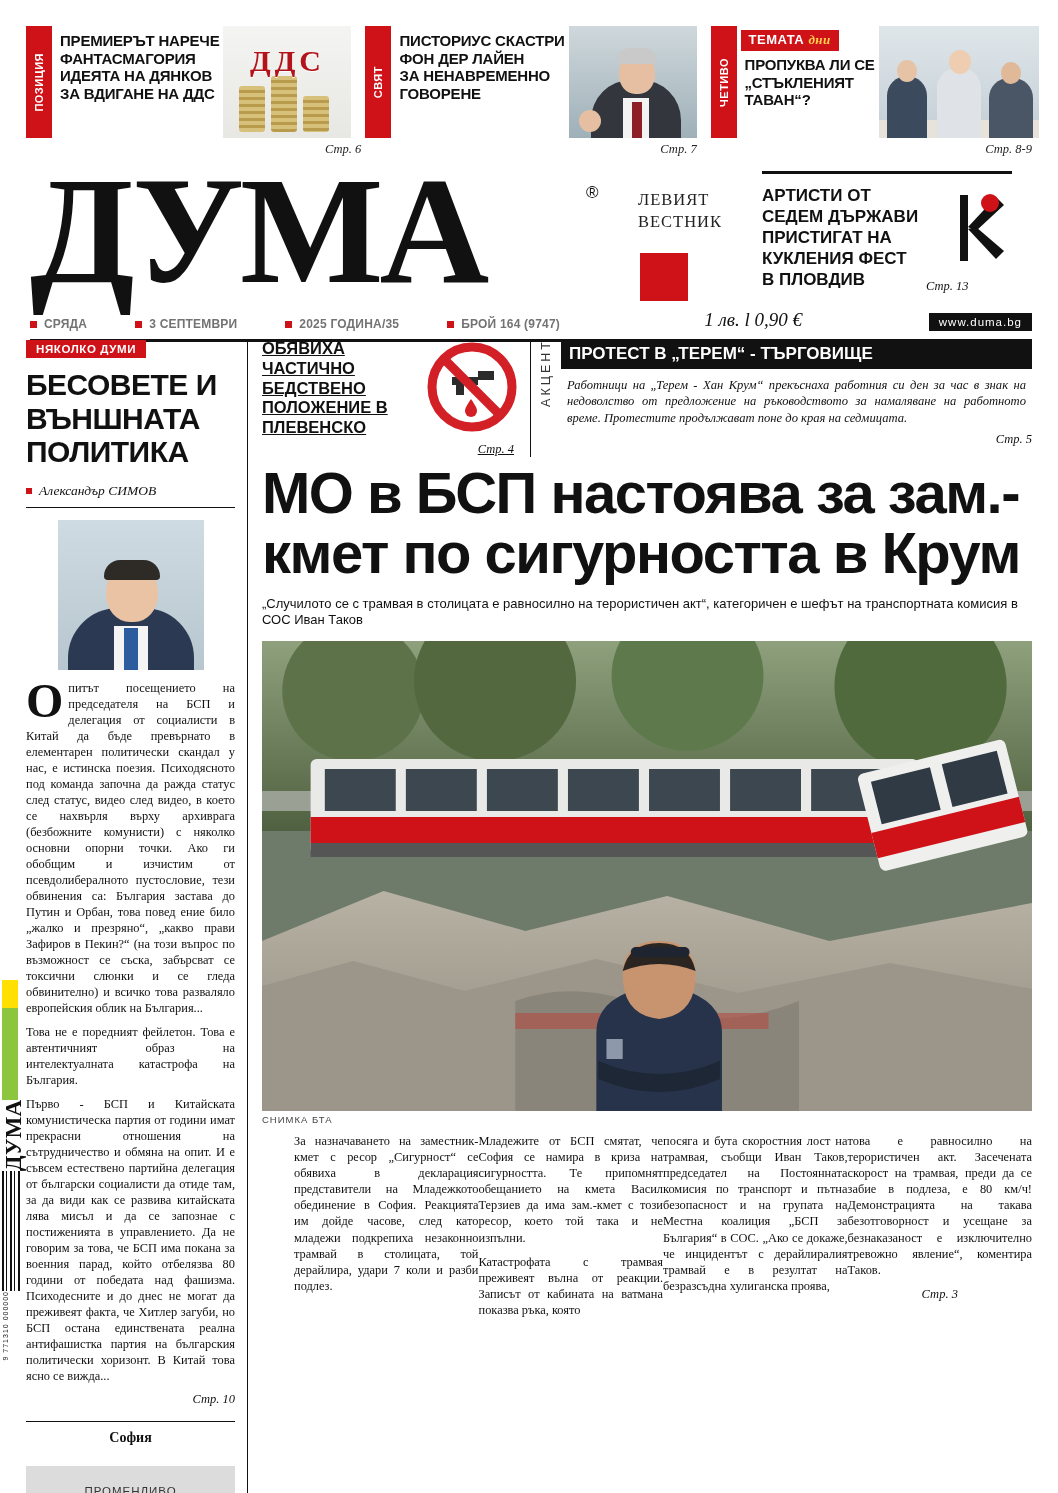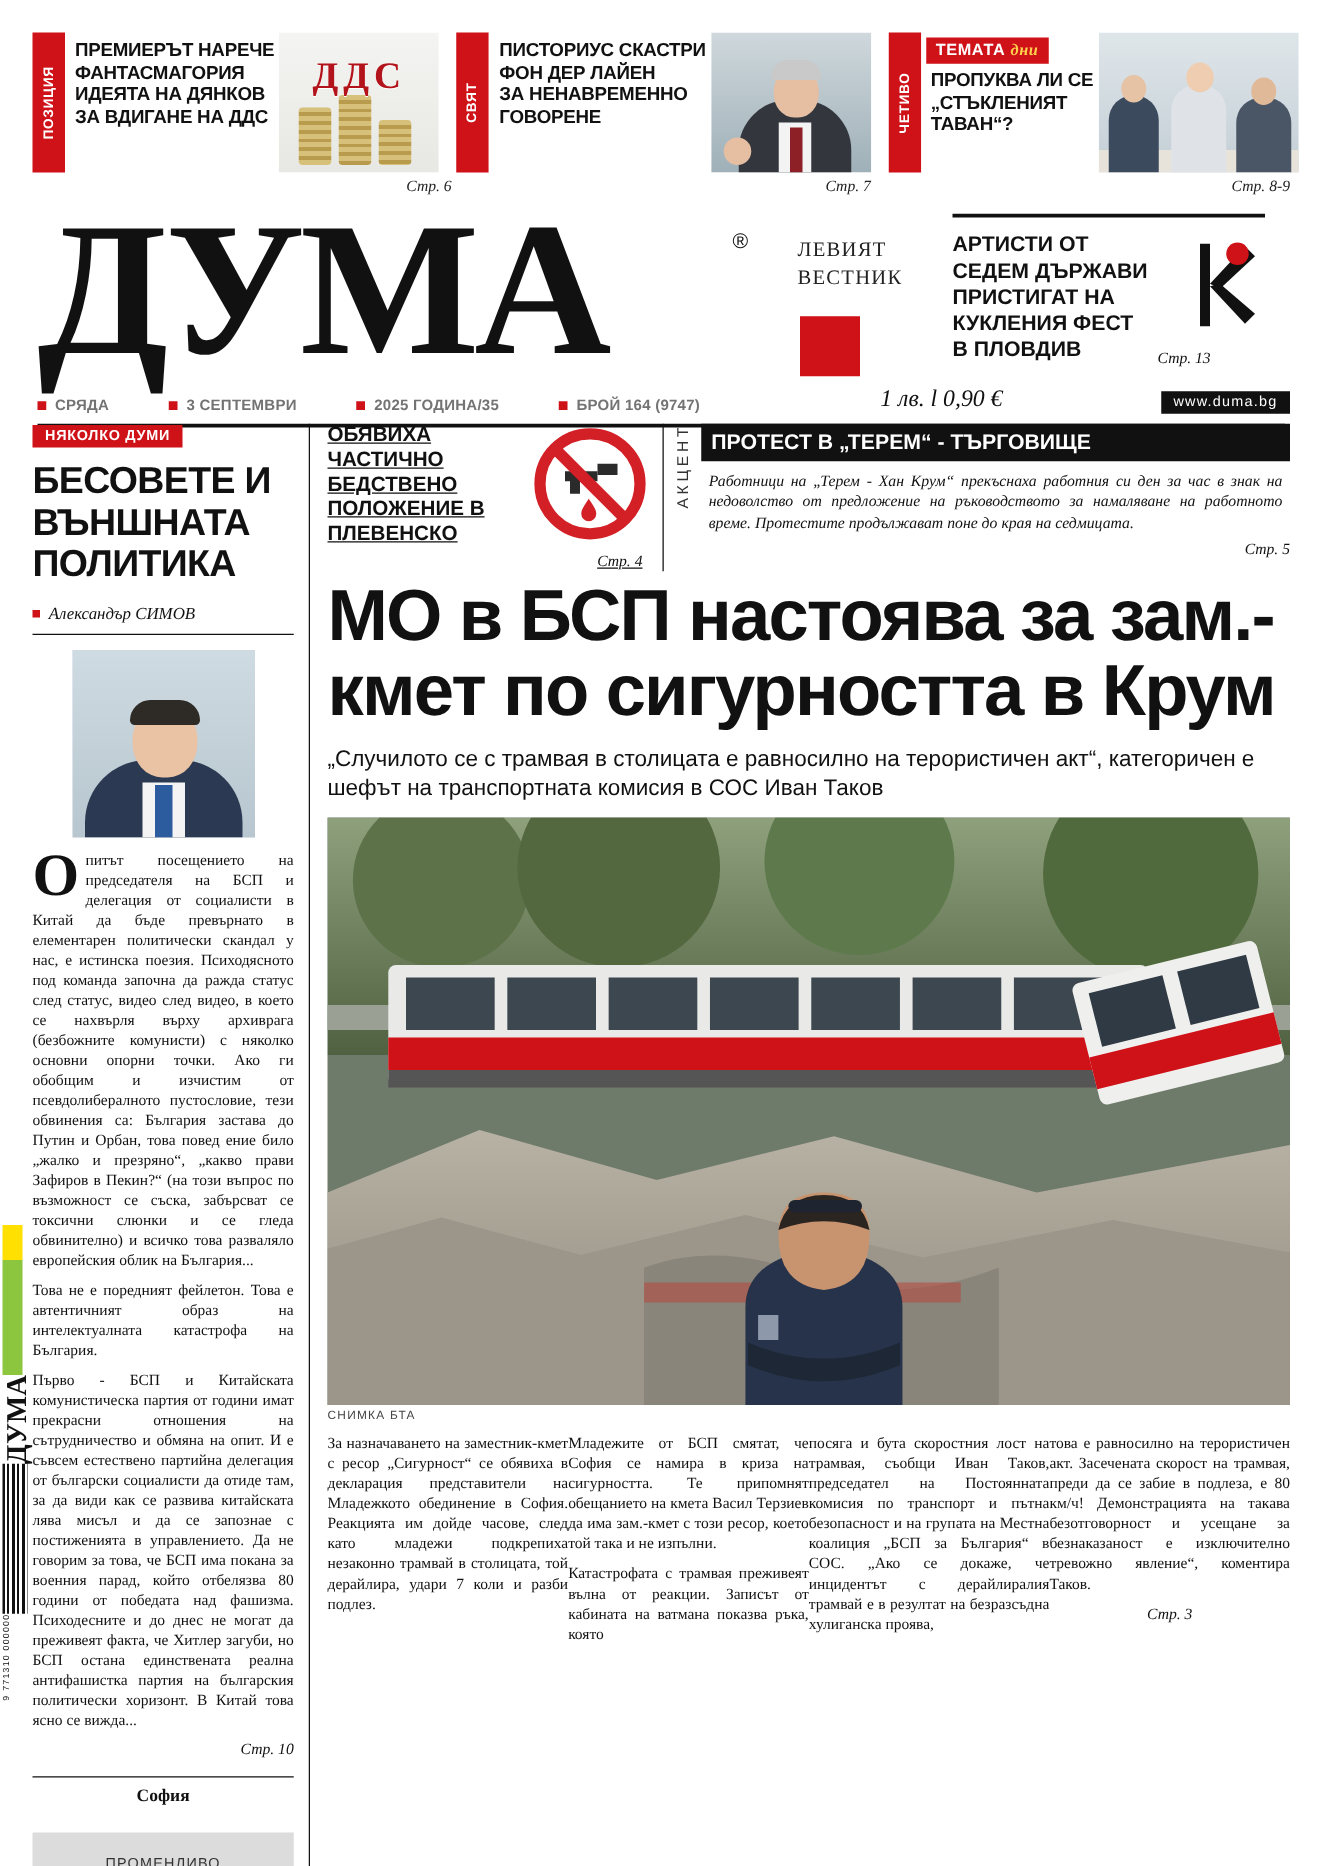--- a/index.html
+++ b/index.html
@@ -161,28 +161,28 @@
      font-weight:bold; font-size:17px; padding:5px 8px; }
   .accent-body { font-style:italic; font-size:12.6px; line-height:1.3; text-align:justify; padding:8px 6px 0 6px; }
   .p5 { text-align:right; font-style:italic; font-size:12.5px; margin-top:6px; }
 
   
   .headline {
     margin-top:6px;
     font-family:"Liberation Sans", sans-serif; font-weight:bold;
     font-size:58px; line-height:1.04; letter-spacing:-1.5px; color:#111;
   }
-  .subhead { margin-top:12px; font-family:"Liberation Sans", sans-serif; font-size:18px;
+  .subhead { margin-top:12px; font-family:"Liberation Sans", sans-serif; font-size:13px;
      line-height:1.28; color:#111; }
 
   .main-photo { margin-top:12px; width:100%; height:470px; position:relative; overflow:hidden; background:#6f7b6a; }
   .photo-credit { font-family:"Liberation Sans", sans-serif;
      font-size:9.5px; letter-spacing:1px; color:#444; margin-top:3px; }
 
-  .four-cols { display:flex; margin-top:8px; }
+  .four-cols { display:flex; margin-top:8px;margin-left:32px; }
   .four-cols .c { flex:1; font-size:12.4px; line-height:1.3; text-align:justify; }
   .four-cols .c p { margin:0 0 8px; }
   .page3 { text-align:center; font-style:italic; font-size:12.5px; margin-top:2px; }
 
   
   .spine { position:absolute; left:0; top:980px; width:26px; }
   .spine-green { width:16px; height:92px; background:#8cc63f; margin-left:2px; }
   .spine-yellow { width:16px; height:28px; background:#ffe000; margin-left:2px; }
   .spine-word { font-family:"Liberation Serif", serif; font-weight:bold; font-size:23px;
      writing-mode:vertical-rl; transform:rotate(180deg); margin-left:1px; }

